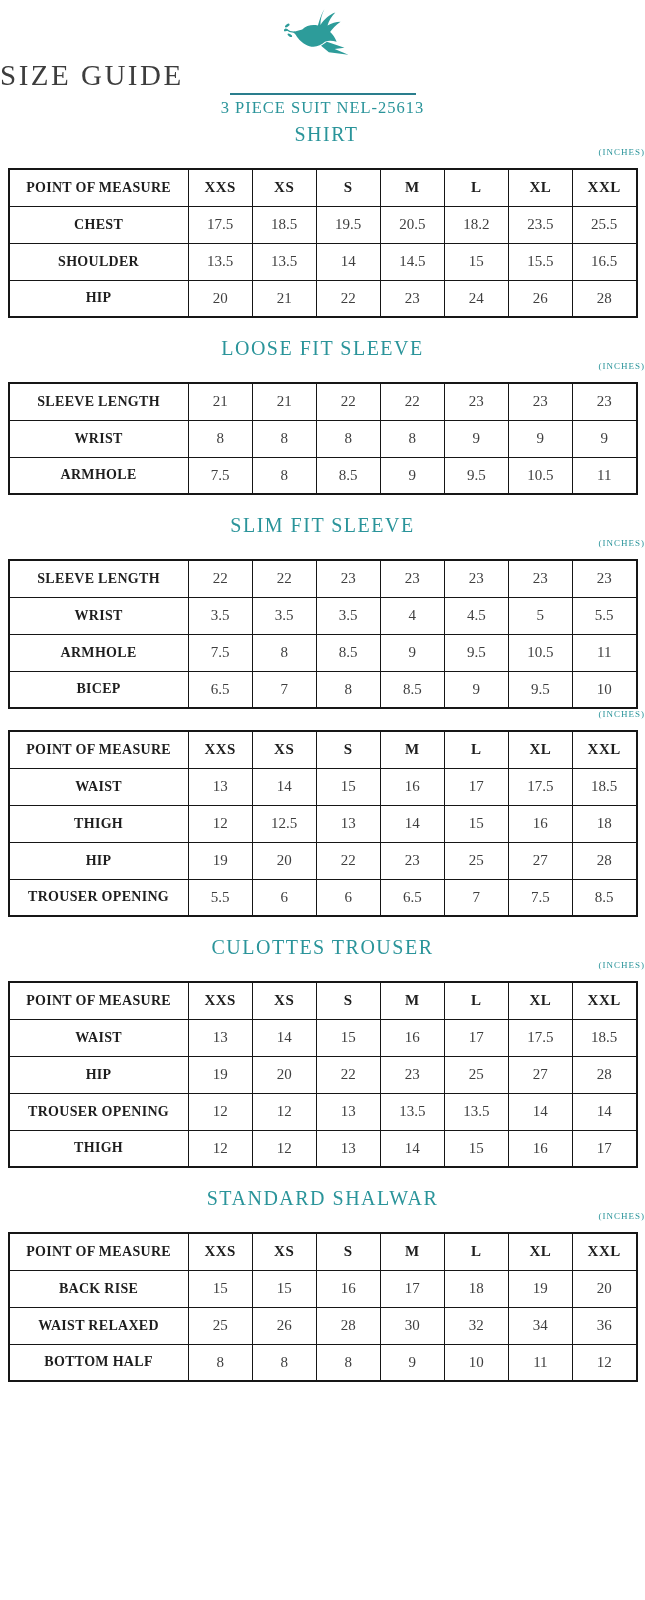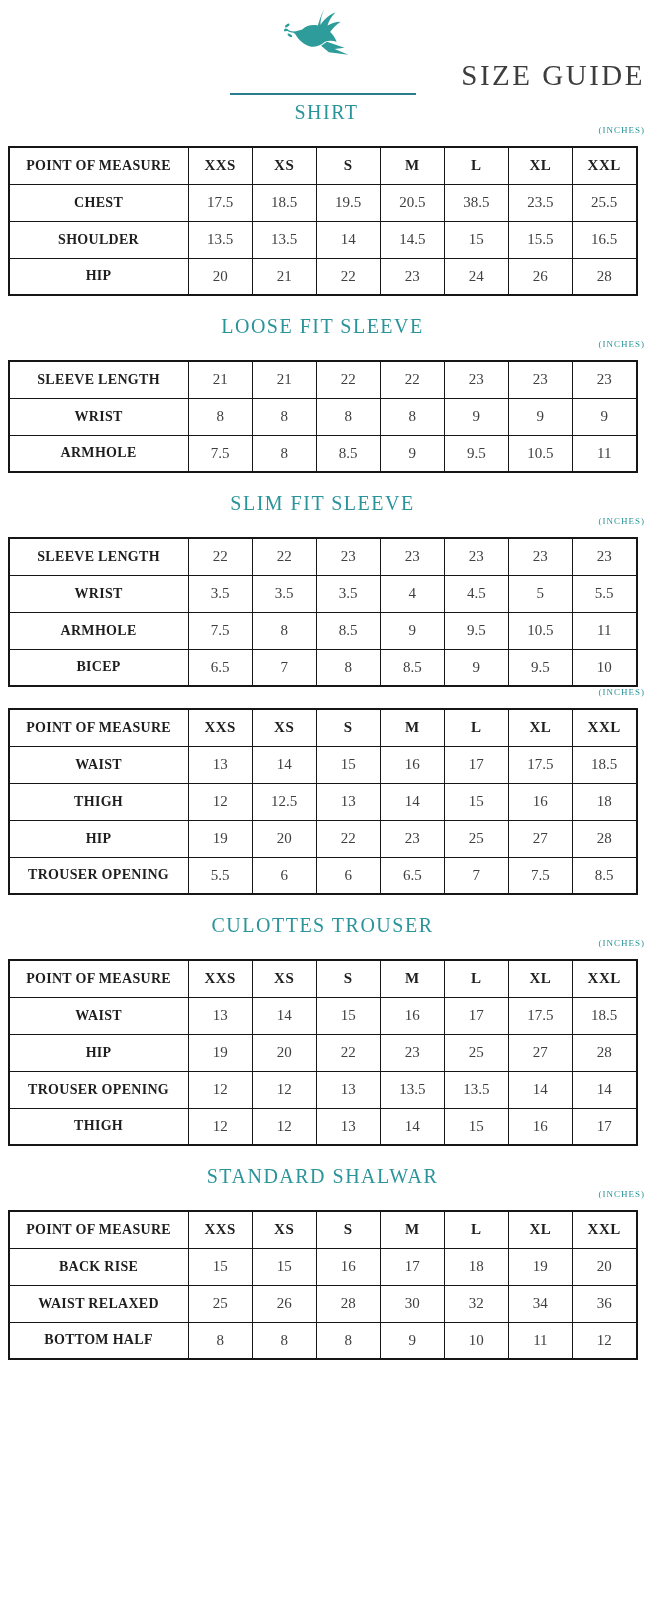--- a/index.html
+++ b/index.html
@@ -9,21 +9,21 @@
     width: 645px;
     font-family: "Liberation Serif", "DejaVu Serif", serif;
   }
   body { height: 1600px; overflow: hidden; }
   .page { padding-top: 8px; }
 
   
   .logo-wrap { display: flex; justify-content: center; height: 52px; }
   .page-title {
     font-size: 29px; line-height: 30px; font-weight: 400;
-    letter-spacing: 2.5px; text-align: right;
+    letter-spacing: 2.5px; text-align: left;
     color: #3d3d3d; margin: 0;
   }
   .title-rule {
     width: 186px; height: 2px; background: #2a7e8d;
     margin: 3px auto 3px auto;
   }
   .page-subtitle {
     font-size: 16.5px; line-height: 19px; font-weight: 400;
     letter-spacing: 1px; text-align: center;
     color: #2a949a; margin: 0;
@@ -87,20 +87,21 @@
           <path d="M17 37 C11 38 7 36 2 32" stroke="#2d9c9a" stroke-width="2" fill="none"></path>
 
           <ellipse cx="5" cy="27" rx="4.2" ry="2" transform="rotate(-35 5 27)"></ellipse>
           <ellipse cx="2.5" cy="34" rx="3.6" ry="1.8" transform="rotate(-5 2.5 34)"></ellipse>
           <ellipse cx="9" cy="42" rx="4" ry="1.9" transform="rotate(28 9 42)"></ellipse>
         </g>
       </svg>
     </div>
     <h1 class="page-title">SIZE GUIDE</h1>
     <div class="title-rule"></div>
+    <h2 class="page-subtitle">3 PIECE SUIT NEL-25613</h2>
   </header>
 
   <main id="sections">
   <section class="size-section">
     <h3 class="sec-title">SHIRT</h3>
     <div class="sec-unit">(INCHES)</div>
     <table class="size-table">
       <colgroup>
         <col class="c-label">
         <col class="c-size">
@@ -121,21 +122,21 @@
               <th class="size">L</th>
               <th class="size">XL</th>
               <th class="size">XXL</th>
             </tr>
             <tr>
               <td class="label">CHEST</td>
               <td class="val">17.5</td>
               <td class="val">18.5</td>
               <td class="val">19.5</td>
               <td class="val">20.5</td>
-              <td class="val">38.5</td>
+              <td class="val">18.2</td>
               <td class="val">23.5</td>
               <td class="val">25.5</td>
             </tr>
             <tr>
               <td class="label">SHOULDER</td>
               <td class="val">13.5</td>
               <td class="val">13.5</td>
               <td class="val">14</td>
               <td class="val">14.5</td>
               <td class="val">15</td>

